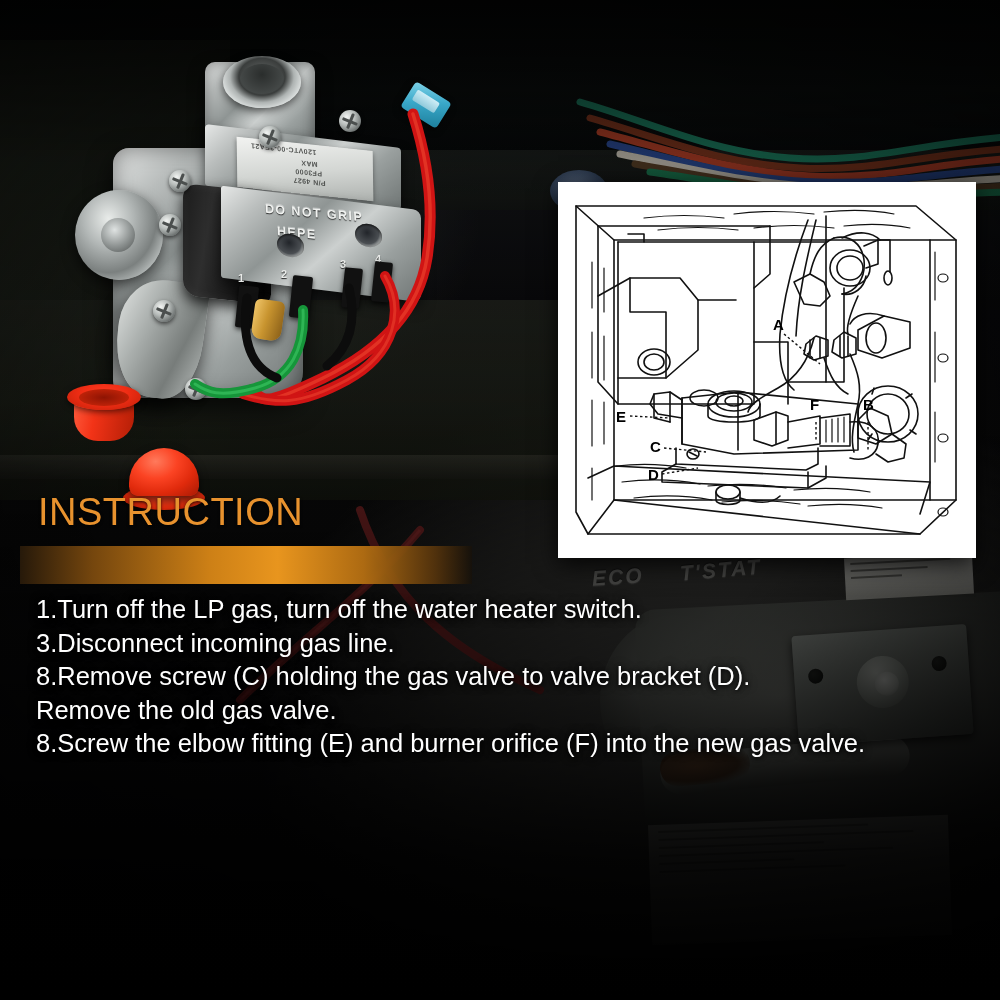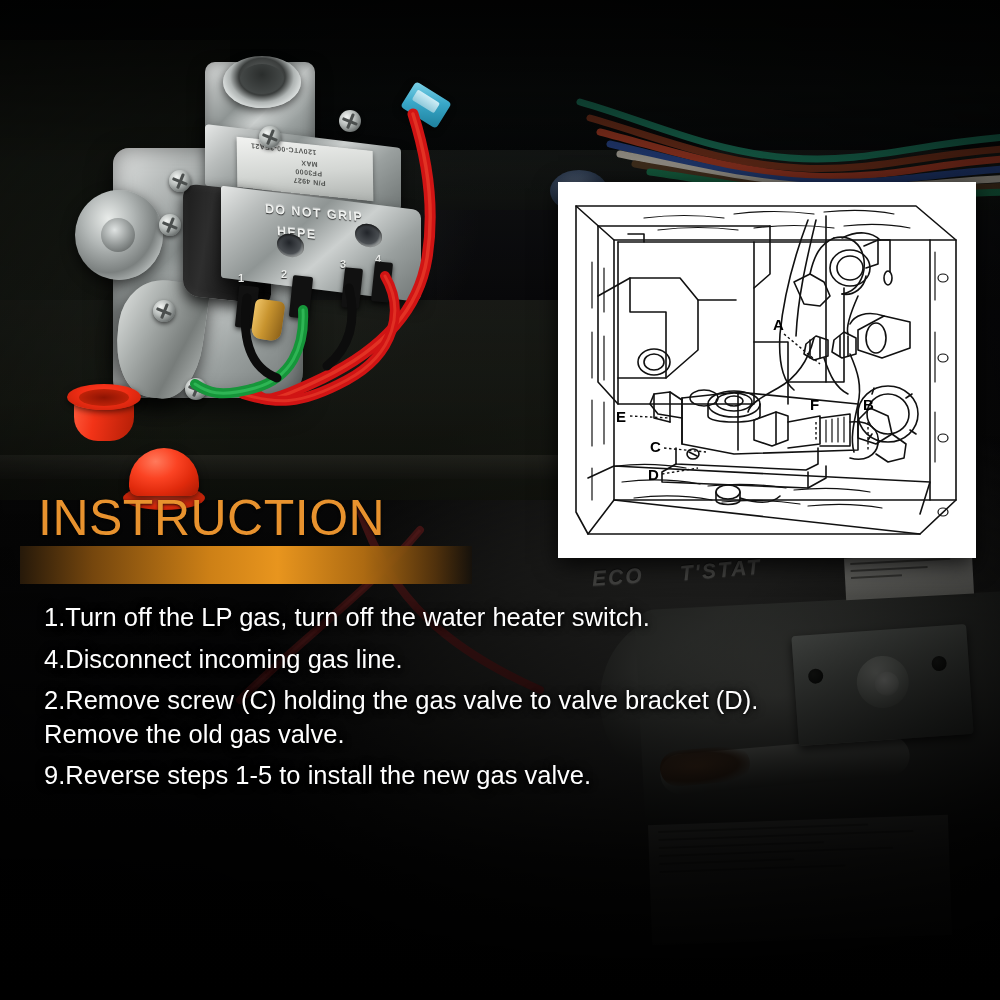--- a/index.html
+++ b/index.html
@@ -255,21 +255,21 @@
     position:absolute;left:558px;top:182px;width:418px;height:376px;
     background:#fff;
     box-shadow:0 6px 22px rgba(0,0,0,.85);
   }
   .diagram svg{display:block;width:100%;height:100%;}
   .dlbl{font-family:"Liberation Sans",sans-serif;font-size:15px;font-weight:bold;fill:#000;}
 
   
   .instruction-title{
     position:absolute;left:38px;top:493px;
-    font-size:50px;font-weight:400;color:#e8922e;letter-spacing:.5px;
+    font-size:38px;font-weight:400;color:#e8922e;letter-spacing:.5px;
     line-height:1;
     text-shadow:0 1px 3px rgba(0,0,0,.8);
   }
   .subbar{
     position:absolute;left:20px;top:546px;width:452px;height:38px;
     background:linear-gradient(90deg,
       rgba(40,26,10,.95) 0%,
       rgba(120,72,14,.97) 16%,
       rgba(205,128,22,1) 42%,
       rgba(232,149,30,1) 57%,
@@ -280,21 +280,21 @@
   .subbar-text{
     position:absolute;left:36px;top:549px;
     font-size:26px;color:#fdfdfb;letter-spacing:.3px;
     text-shadow:0 1px 3px rgba(0,0,0,.75);
   }
   .steps{
     position:absolute;left:36px;top:593px;width:930px;
     color:#fff;font-size:25.5px;line-height:33.5px;letter-spacing:0;
     text-shadow:0 1px 4px rgba(0,0,0,.95), 0 0 10px rgba(0,0,0,.85);
   }
-  .steps p{margin:8px;padding:0;white-space:pre-wrap;}
+  .steps p{margin:0;padding:0;white-space:pre-wrap;}
 </style>
 </head>
 <body>
 
 <div class="page">
 
   <div class="bg">
     <div class="bg-base"></div>
     <div class="bg-band"></div>
     <div class="bg-band2"></div>
@@ -591,19 +591,19 @@
       <text class="dlbl" x="252" y="228">F</text>
     </svg>
   </div>
 
   <div class="instruction-title">INSTRUCTION</div>
 
   <div class="subbar"></div>
 
   <div class="steps">
     <p>1.Turn off the LP gas, turn off the water heater switch.</p>
-    <p>4.Disconnect incoming gas line.</p>
-    <p>2.Remove screw (C) holding the gas valve to valve bracket (D).
+    <p>3.Disconnect incoming gas line.</p>
+    <p>8.Remove screw (C) holding the gas valve to valve bracket (D).
 Remove the old gas valve.</p>
-    <p>9.Reverse steps 1-5 to install the new gas valve.</p>
+    <p>8.Screw the elbow fitting (E) and burner orifice (F) into the new gas valve.</p>
   </div>
 
 </div>
 
 </body></html>

